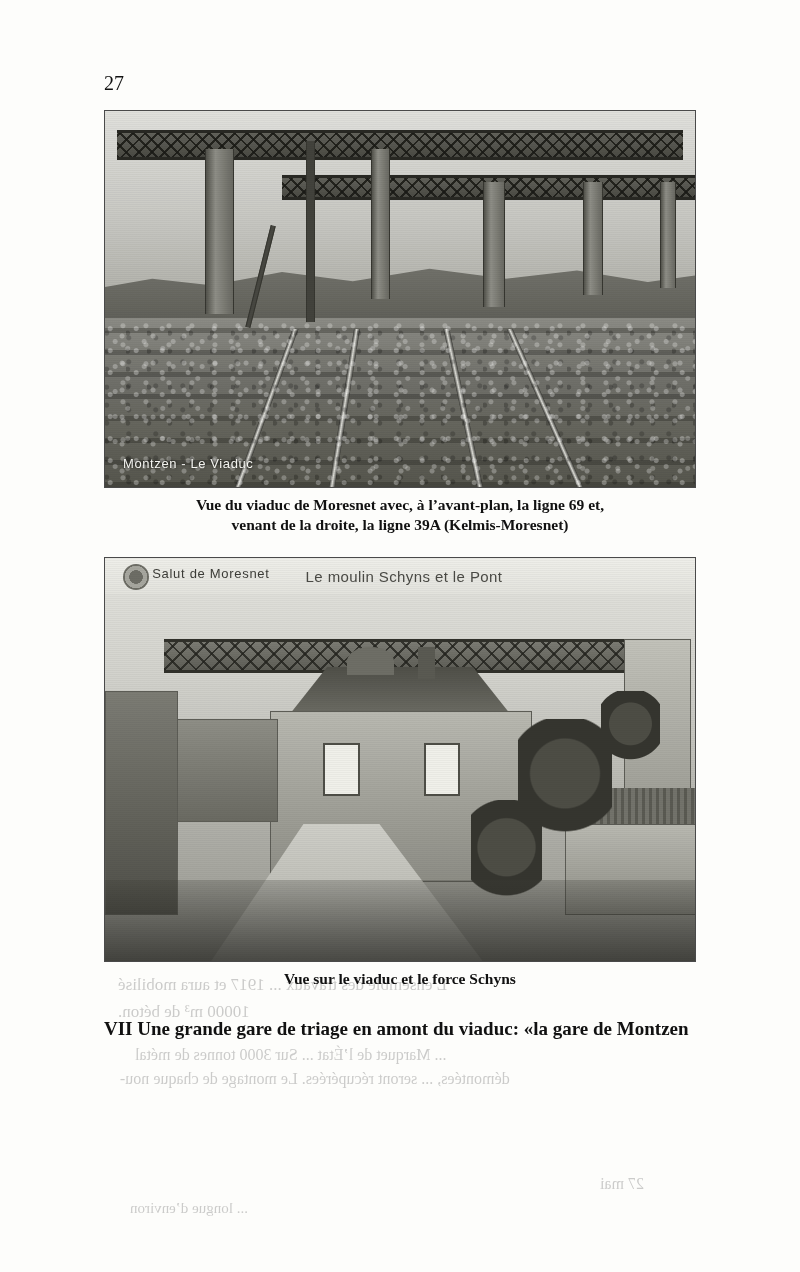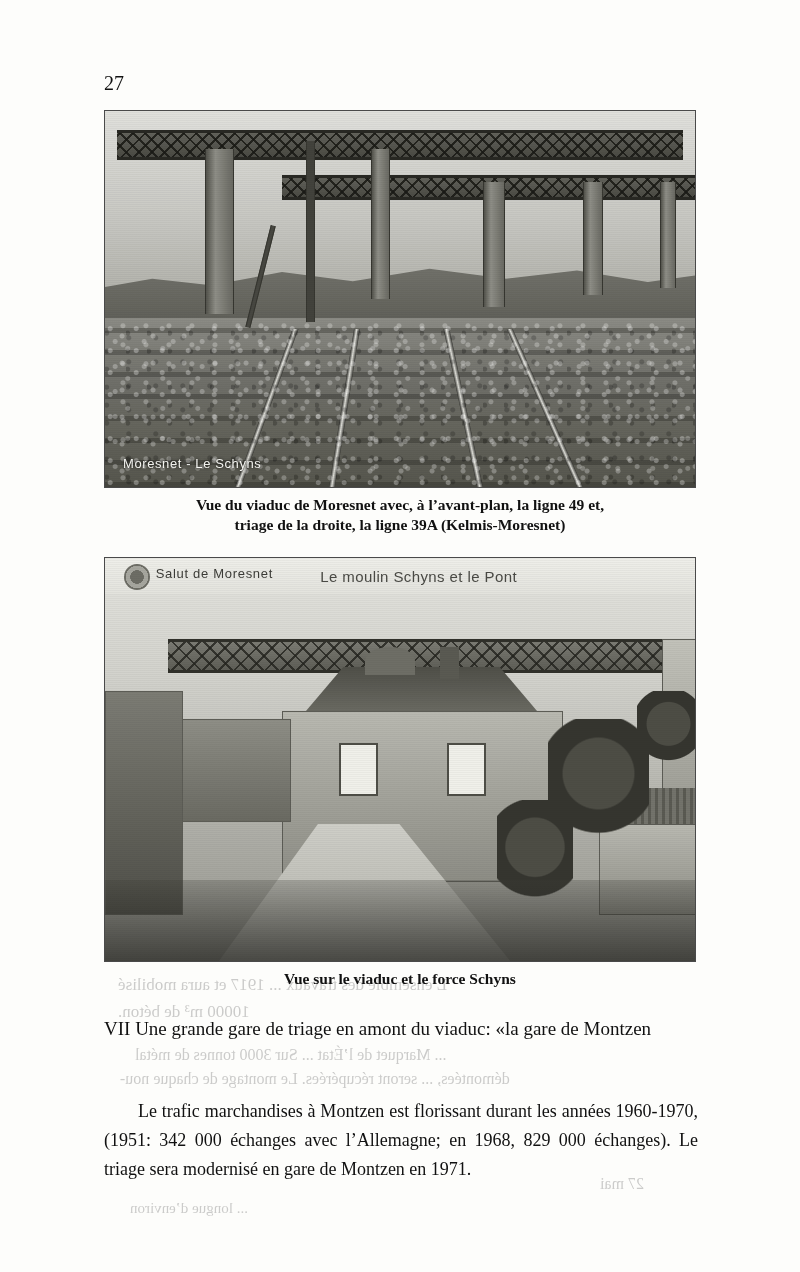--- a/index.html
+++ b/index.html
@@ -56,21 +56,21 @@
     line-height: 1.32;
     margin-top: 7px;
     font-family: "Liberation Serif", serif;
   }
   .section-heading {
     position: absolute;
     left: 104px;
     top: 1016px;
     width: 592px;
     font-size: 19px;
-    font-weight: normal;
+    font-weight: bold;
     line-height: 1.33;
     text-align: justify;
     font-family: "Liberation Serif", serif;
   }
   .body-text {
     position: absolute;
     left: 104px;
     top: 1097px;
     width: 594px;
     font-size: 18px;
@@ -149,21 +149,20 @@
     font-size: 13px;
     letter-spacing: .6px;
     text-shadow: 0 0 3px rgba(0,0,0,.8);
   }
 
   
   .photo2 {
     width:100%; height:100%;
     position:relative;
     background: linear-gradient(180deg,#e4e4df 0%,#d2d2cc 30%,#b5b5ae 60%,#93938c 100%);
-    padding-left: 43px;
   }
   .p2-caption-strip {
     position:absolute; left:0; top:0; width:100%; height:9%;
     background: linear-gradient(180deg,#efefea,#e3e3dd);
   }
   .p2-postcard-text {
     position:absolute; left:8%; top:2%;
     font-family:"Liberation Sans", sans-serif;
     font-size:13px; color:#3c3c37; letter-spacing:.7px;
   }
@@ -263,27 +262,27 @@
         <div class="pier" style="left:34%; top:8%; width:1.2%; height:48%; background:#45453f;"></div>
         <div class="pier" style="left:26%; top:30%; width:0.5%; height:28%; background:#4a4a44; transform:rotate(14deg);"></div>
 
         <div class="sleepers"></div>
         <div class="rail" style="left:22%; top:58%; width:1.1%; height:42%; transform: skewX(-20deg);"></div>
         <div class="rail" style="left:38%; top:58%; width:1.1%; height:42%; transform: skewX(-9deg);"></div>
         <div class="rail" style="left:63%; top:58%; width:1.1%; height:42%; transform: skewX(12deg);"></div>
         <div class="rail" style="left:80%; top:58%; width:1.1%; height:42%; transform: skewX(24deg);"></div>
         <div class="p1-ballast"></div>
 
-        <div class="photo-title-1">Moresnet - Le Schyns</div>
+        <div class="photo-title-1">Montzen - Le Viaduc</div>
         <div class="grain"></div>
       </div>
     </div>
     <div class="caption">
-      <div>Vue du viaduc de Moresnet avec, à l’avant-plan, la ligne 49 et,</div>
-      <div>triage de la droite, la ligne 39A (Kelmis-Moresnet)</div>
+      <div>Vue du viaduc de Moresnet avec, à l’avant-plan, la ligne 69 et,</div>
+      <div>venant de la droite, la ligne 39A (Kelmis-Moresnet)</div>
     </div>
   </div>
 
   <div class="figure" style="left:104px; top:557px; width:592px;">
     <div class="fig-frame" style="height:405px;">
       <div class="photo2">
         <div class="p2-caption-strip"></div>
         <div class="p2-stamp"></div>
         <div class="p2-postcard-text">Salut de Moresnet</div>
         <div class="p2-postcard-sub">Le moulin Schyns et le Pont</div>
@@ -313,15 +312,14 @@
         <div class="grain"></div>
       </div>
     </div>
     <div class="caption">
       <div>Vue sur le viaduc et le force Schyns</div>
     </div>
   </div>
 
   <div class="section-heading">VII Une grande gare de triage en amont du viaduc: «la gare de Montzen</div>
 
-  <div class="body-text">Le trafic marchandises à Montzen est florissant durant les années 1960-1970, (1951: 342 000 échanges avec l’Allemagne; en 1968, 829 000 échanges). Le triage sera modernisé en gare de Montzen en 1971.</div>
 
 </div>
 
 </body></html>

